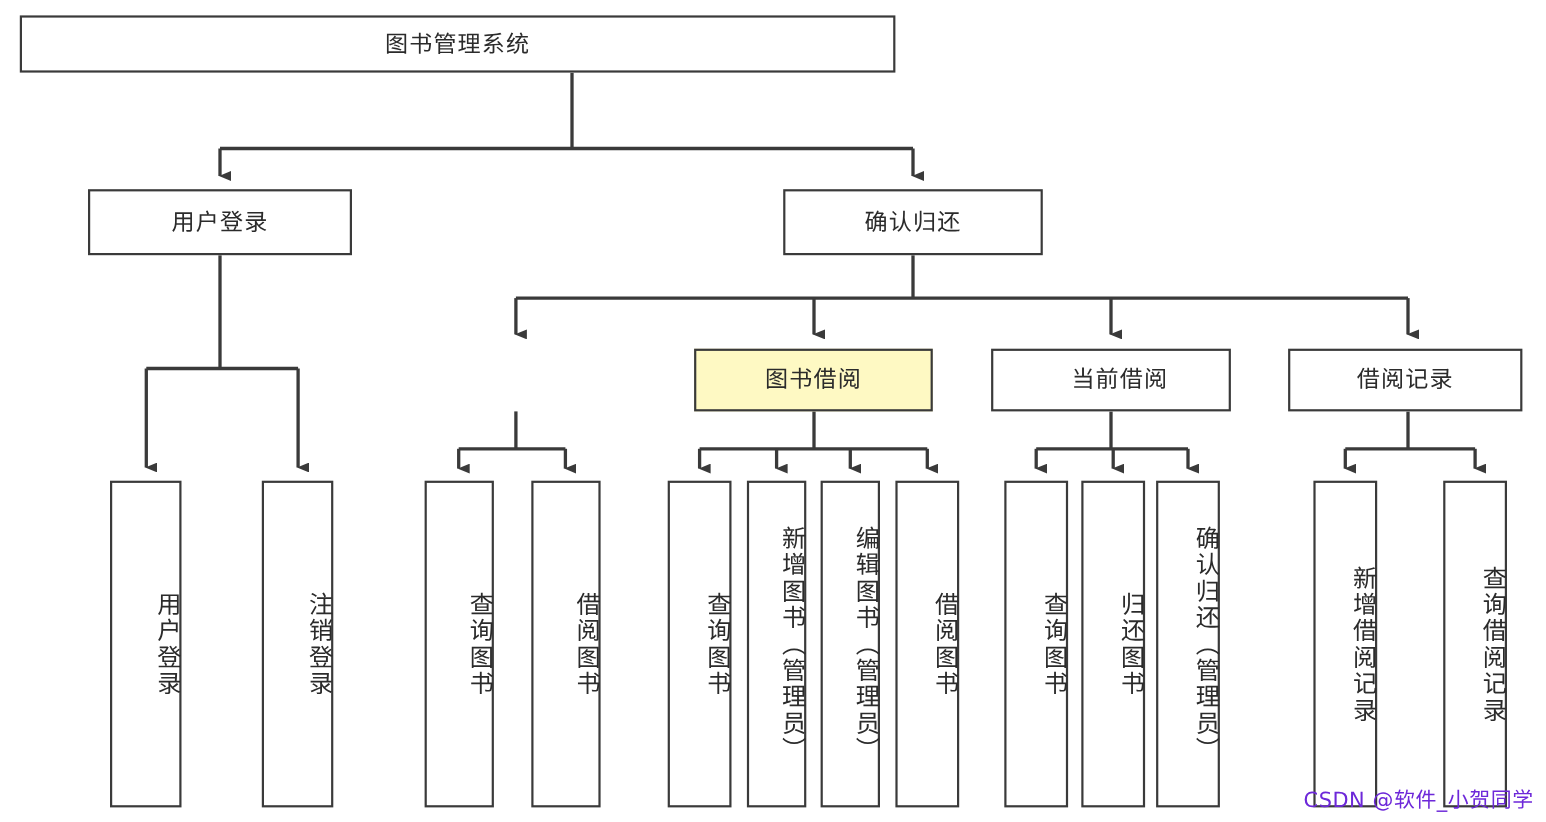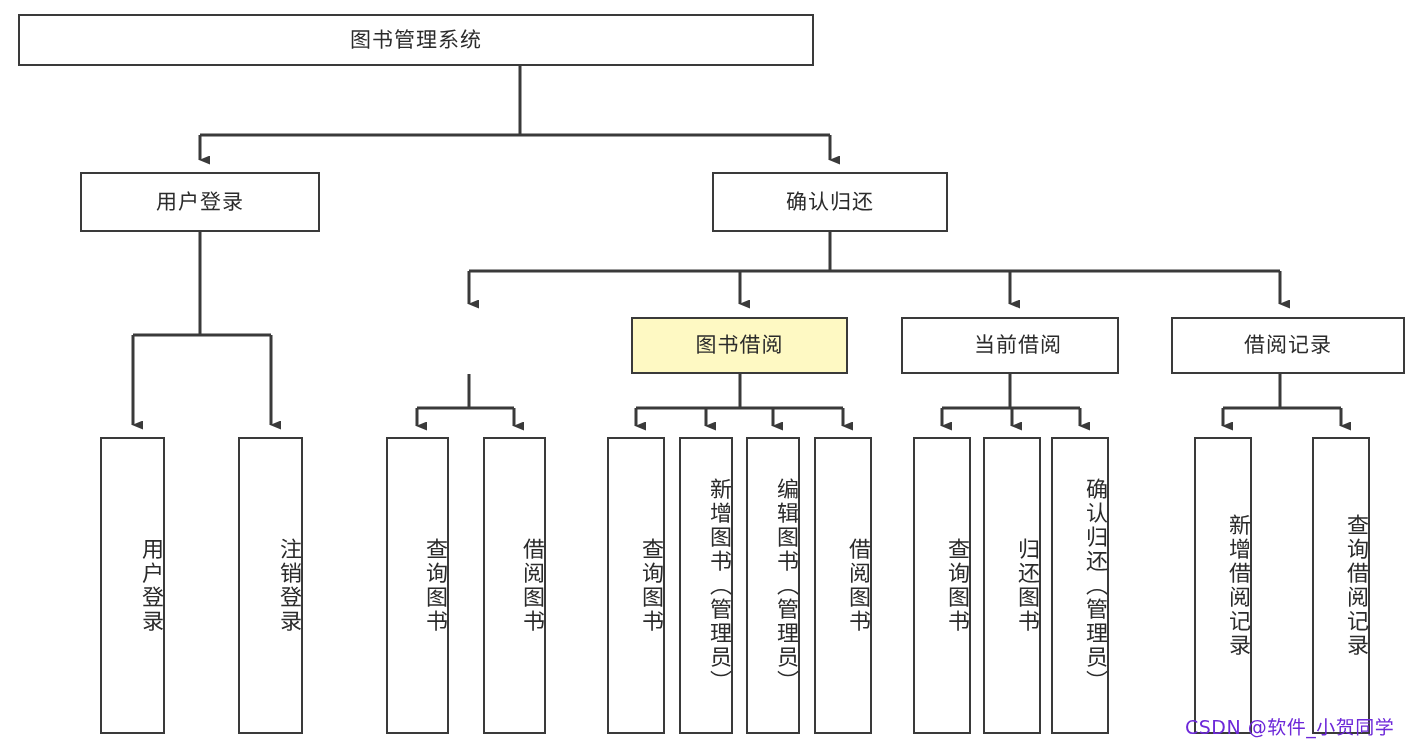--- a/index.html
+++ b/index.html
@@ -110,21 +110,21 @@
     </g>
   </svg>
 
   <div class="node horiz" style="left: 18px; top: 14px; width: 796px; height: 52px; background: rgb(255, 255, 255); border-color: rgb(58, 58, 58); color: rgb(43, 43, 43);">图书管理系统</div>
 
   <div class="node horiz" style="left: 80px; top: 172px; width: 240px; height: 60px; background: rgb(255, 255, 255); border-color: rgb(58, 58, 58); color: rgb(43, 43, 43);">用户登录</div>
   <div class="node horiz" style="left: 712px; top: 172px; width: 236px; height: 60px; background: rgb(255, 255, 255); border-color: rgb(58, 58, 58); color: rgb(43, 43, 43);">确认归还</div>
 
   <div class="node horiz" style="left: 631px; top: 317px; width: 217px; height: 57px; background: #fef9c3; border-color: rgb(58, 58, 58); color: rgb(43, 43, 43);">图书借阅</div>
   <div class="node horiz" style="left: 901px; top: 317px; width: 218px; height: 57px; background: rgb(255, 255, 255); border-color: rgb(58, 58, 58); color: rgb(43, 43, 43); padding-left: 16px;">当前借阅</div>
-  <div class="node horiz" style="left: 1171px; top: 317px; width: 234px; height: 57px; background: rgb(255, 255, 255); border-color: rgb(58, 58, 58); color: rgb(43, 43, 43);">借阅记录</div>
+  <div class="node horiz" style="left: 1171px; top: 317px; width: 213px; height: 57px; background: rgb(255, 255, 255); border-color: rgb(58, 58, 58); color: rgb(43, 43, 43);">借阅记录</div>
 
   <div class="node vert" style="left: 100px; top: 437px; width: 65px; height: 297px; background: rgb(255, 255, 255); border-color: rgb(58, 58, 58); color: rgb(43, 43, 43);">用户登录</div>
   <div class="node vert" style="left: 238px; top: 437px; width: 65px; height: 297px; background: rgb(255, 255, 255); border-color: rgb(58, 58, 58); color: rgb(43, 43, 43);">注销登录</div>
   <div class="node vert" style="left: 386px; top: 437px; width: 63px; height: 297px; background: rgb(255, 255, 255); border-color: rgb(58, 58, 58); color: rgb(43, 43, 43);">查询图书</div>
   <div class="node vert" style="left: 483px; top: 437px; width: 63px; height: 297px; background: rgb(255, 255, 255); border-color: rgb(58, 58, 58); color: rgb(43, 43, 43);">借阅图书</div>
   <div class="node vert" style="left: 607px; top: 437px; width: 58px; height: 297px; background: rgb(255, 255, 255); border-color: rgb(58, 58, 58); color: rgb(43, 43, 43);">查询图书</div>
   <div class="node vert" style="left: 679px; top: 437px; width: 54px; height: 297px; background: rgb(255, 255, 255); border-color: rgb(58, 58, 58); color: rgb(43, 43, 43);">新增图书（管理员）</div>
   <div class="node vert" style="left: 746px; top: 437px; width: 54px; height: 297px; background: rgb(255, 255, 255); border-color: rgb(58, 58, 58); color: rgb(43, 43, 43);">编辑图书（管理员）</div>
   <div class="node vert" style="left: 814px; top: 437px; width: 58px; height: 297px; background: rgb(255, 255, 255); border-color: rgb(58, 58, 58); color: rgb(43, 43, 43);">借阅图书</div>
   <div class="node vert" style="left: 913px; top: 437px; width: 58px; height: 297px; background: rgb(255, 255, 255); border-color: rgb(58, 58, 58); color: rgb(43, 43, 43);">查询图书</div>

